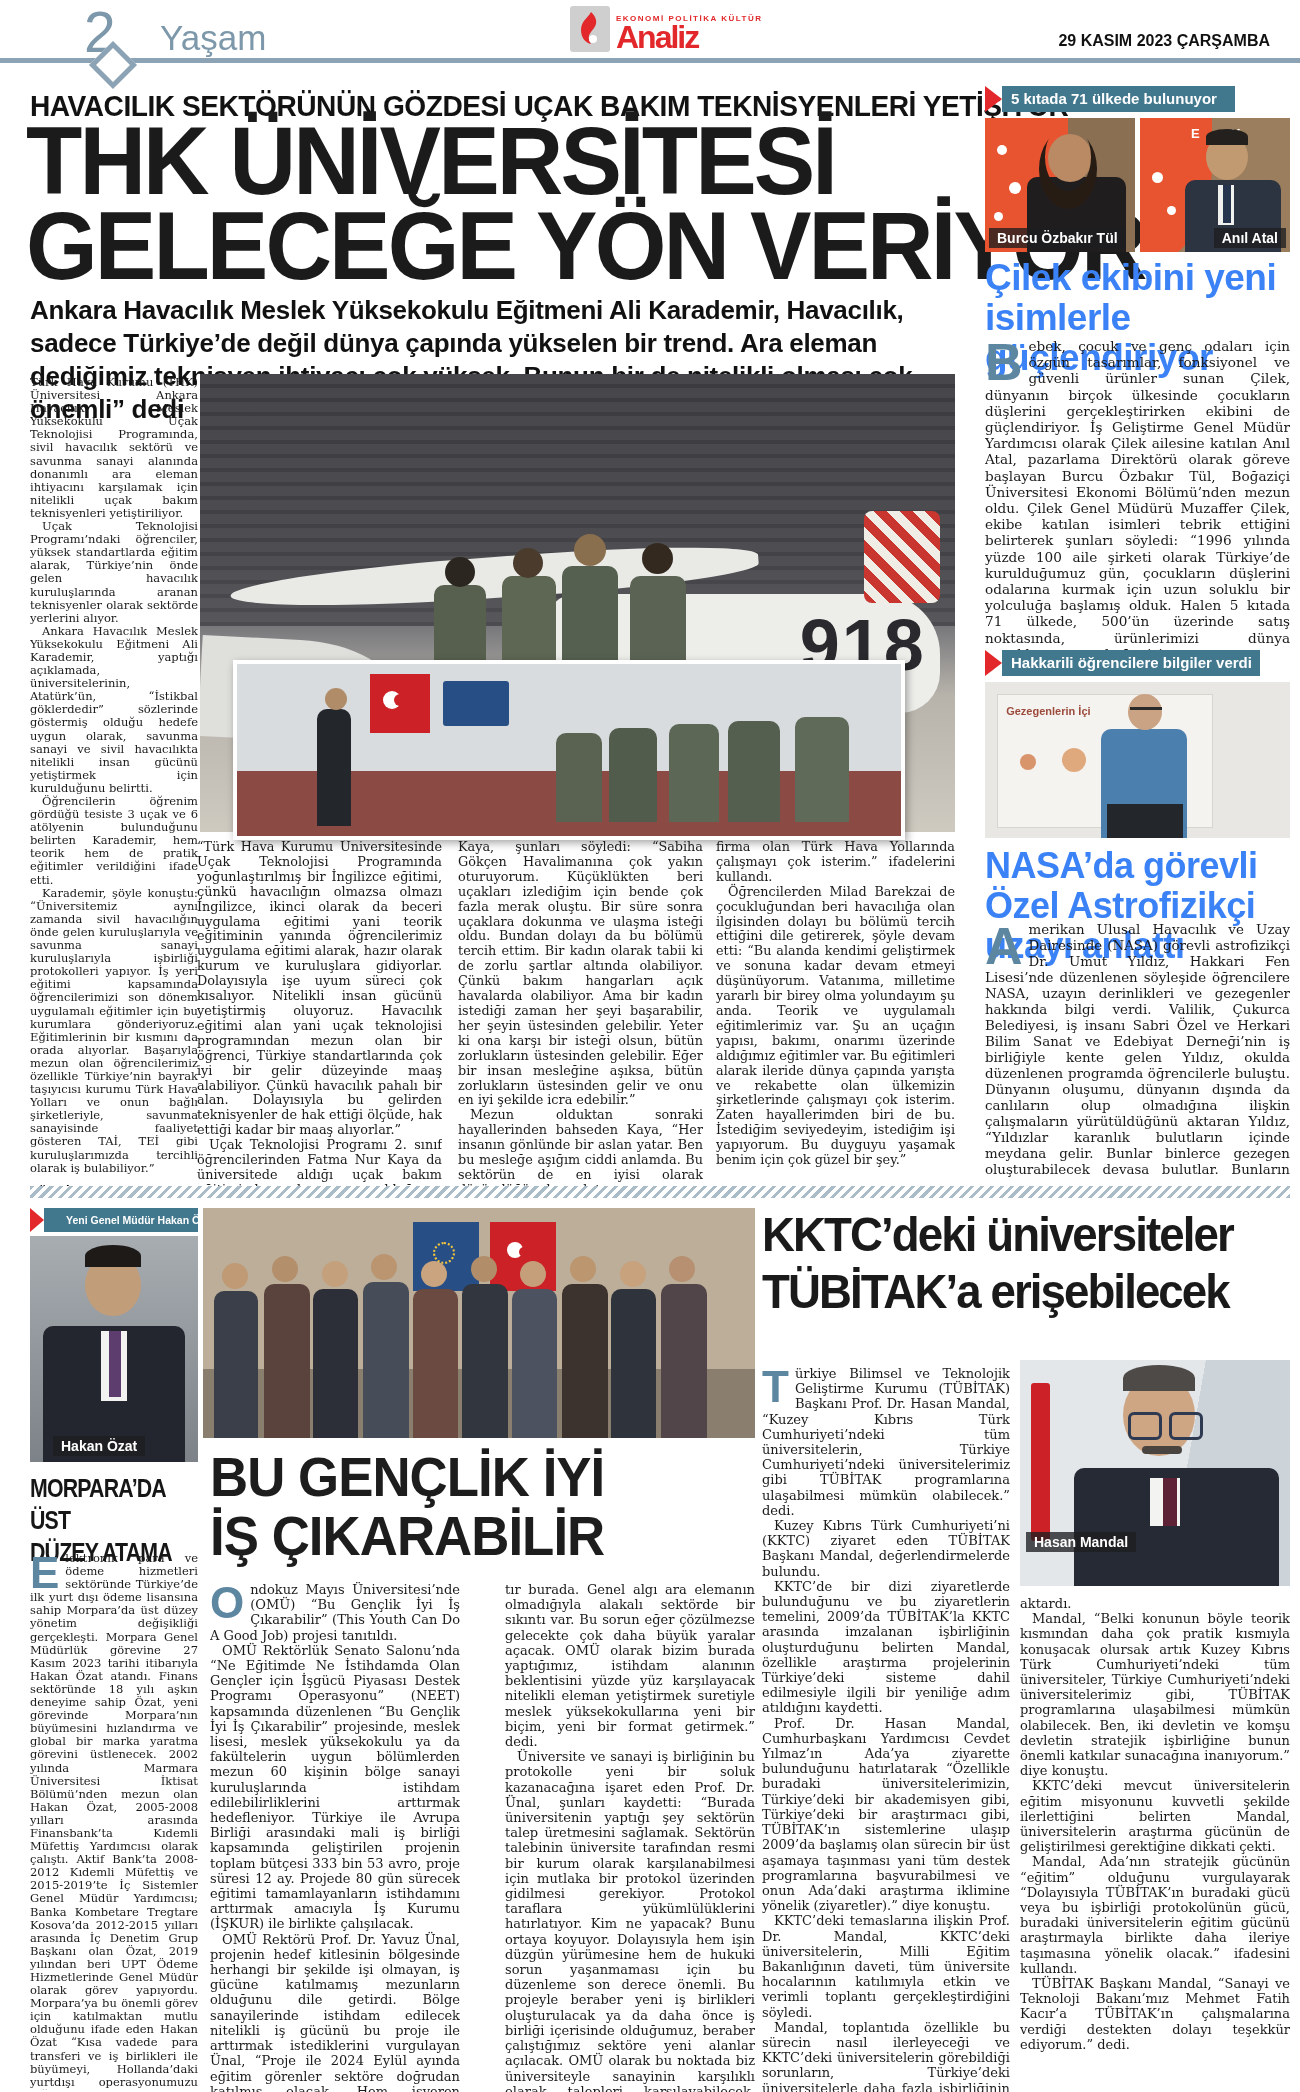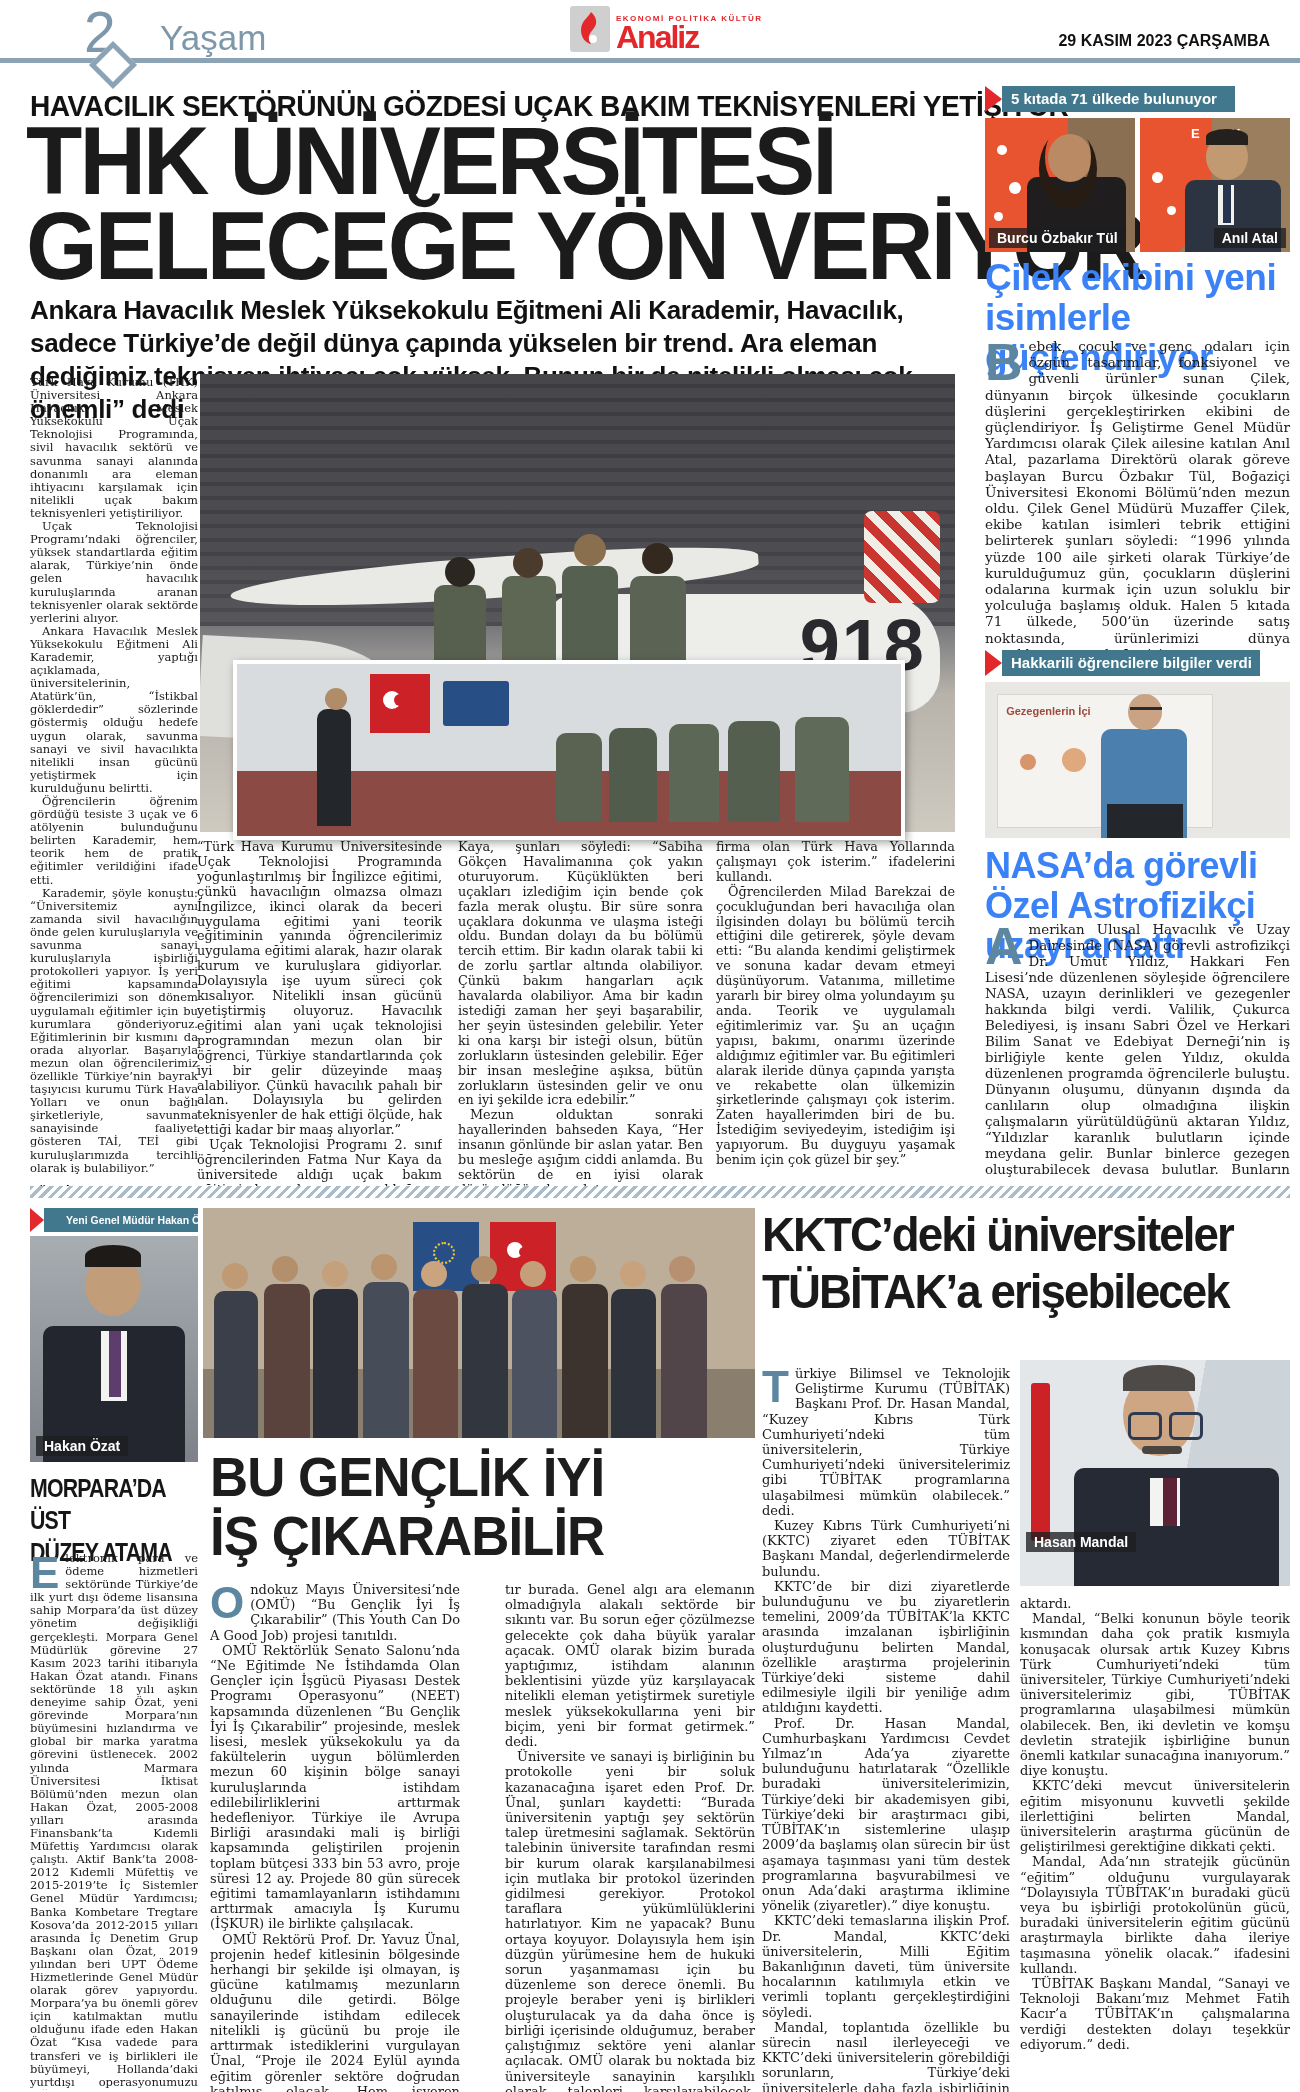--- a/index.html
+++ b/index.html
@@ -199,21 +199,21 @@
     <div class="label-arrow" style="border-top-width:12px;border-bottom-width:12px;border-left-width:14px;"></div>
     <div class="label-text" style="font-size:10.5px;line-height:24px;padding-left:22px;">Yeni Genel Müdür Hakan Özat</div>
   </div>
 
   <div class="abs photo" style="left:30px;top:1236px;width:168px;height:226px;background:linear-gradient(#a8adb2,#7d8288);">
     <div class="fig" style="left:8%;top:40%;width:84%;height:62%;background:#23262e;"></div>
     <div class="abs" style="left:42%;top:42%;width:26px;height:70px;background:#f2f2f0;"></div>
     <div class="abs" style="left:47%;top:42%;width:12px;height:66px;background:#5d3c6e;"></div>
     <div class="head-c" style="left:33%;top:8%;width:56px;height:62px;background:#c29d79;"></div>
     <div class="abs" style="left:33%;top:4%;width:56px;height:22px;background:#1d1a18;border-radius:50% 50% 0 0;"></div>
-    <div class="caption-chip" style="left:6px;bottom:6px;">Hakan Özat</div>
+    <div class="caption-chip" style="left:23px;bottom:6px;">Hakan Özat</div>
   </div>
 
   <div class="abs sans" style="left:30px;top:1472px;width:200px;font-weight:800;font-size:26px;line-height:32px;letter-spacing:-1px;color:#161616;transform:scaleX(.82);transform-origin:left;">
     <div>MORPARA’DA ÜST</div>
     <div>DÜZEY ATAMA</div>
   </div>
 
   <div class="abs col c-small dc" style="left:30px;top:1552px;width:168px;height:538px;">
       <p>Elektronik para ve ödeme hizmetleri sektöründe Türkiye’de ilk yurt dışı ödeme lisansına sahip Morpara’da üst düzey yönetim değişikliği gerçekleşti. Morpara Genel Müdürlük görevine 27 Kasım 2023 tarihi itibarıyla Hakan Özat atandı. Finans sektöründe 18 yılı aşkın deneyime sahip Özat, yeni görevinde Morpara’nın büyümesini hızlandırma ve global bir marka yaratma görevini üstlenecek. 2002 yılında Marmara Üniversitesi İktisat Bölümü’nden mezun olan Hakan Özat, 2005-2008 yılları arasında Finansbank’ta Kıdemli Müfettiş Yardımcısı olarak çalıştı. Aktif Bank’ta 2008-2012 Kıdemli Müfettiş ve 2015-2019’te İç Sistemler Genel Müdür Yardımcısı; Banka Kombetare Tregtare Kosova’da 2012-2015 yılları arasında İç Denetim Grup Başkanı olan Özat, 2019 yılından beri UPT Ödeme Hizmetlerinde Genel Müdür olarak görev yapıyordu. Morpara’ya bu önemli görev için katılmaktan mutlu olduğunu ifade eden Hakan Özat “Kısa vadede para transferi ve iş birlikleri ile büyümeyi, Hollanda’daki yurtdışı operasyonumuzu diğer Avrupa ülkeleriyle genişletmeyi planlıyoruz. Uzun vadede ise para transferine yenilikçi ödeme hizmetlerimizi ekleyerek tek bir uygulamadan müşterilerimizin uçtan uca tüm finansal ihtiyaçlarını karşılamayı hedefliyoruz” dedi.</p>
     </div>

